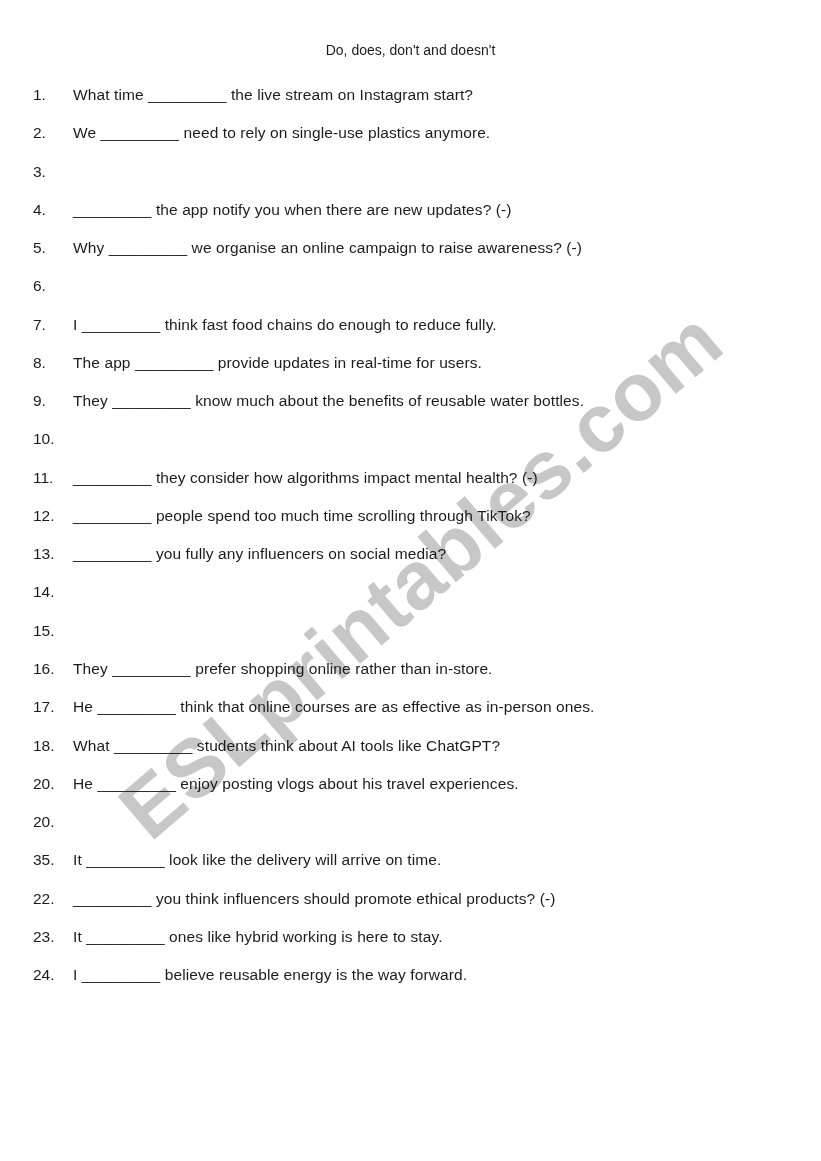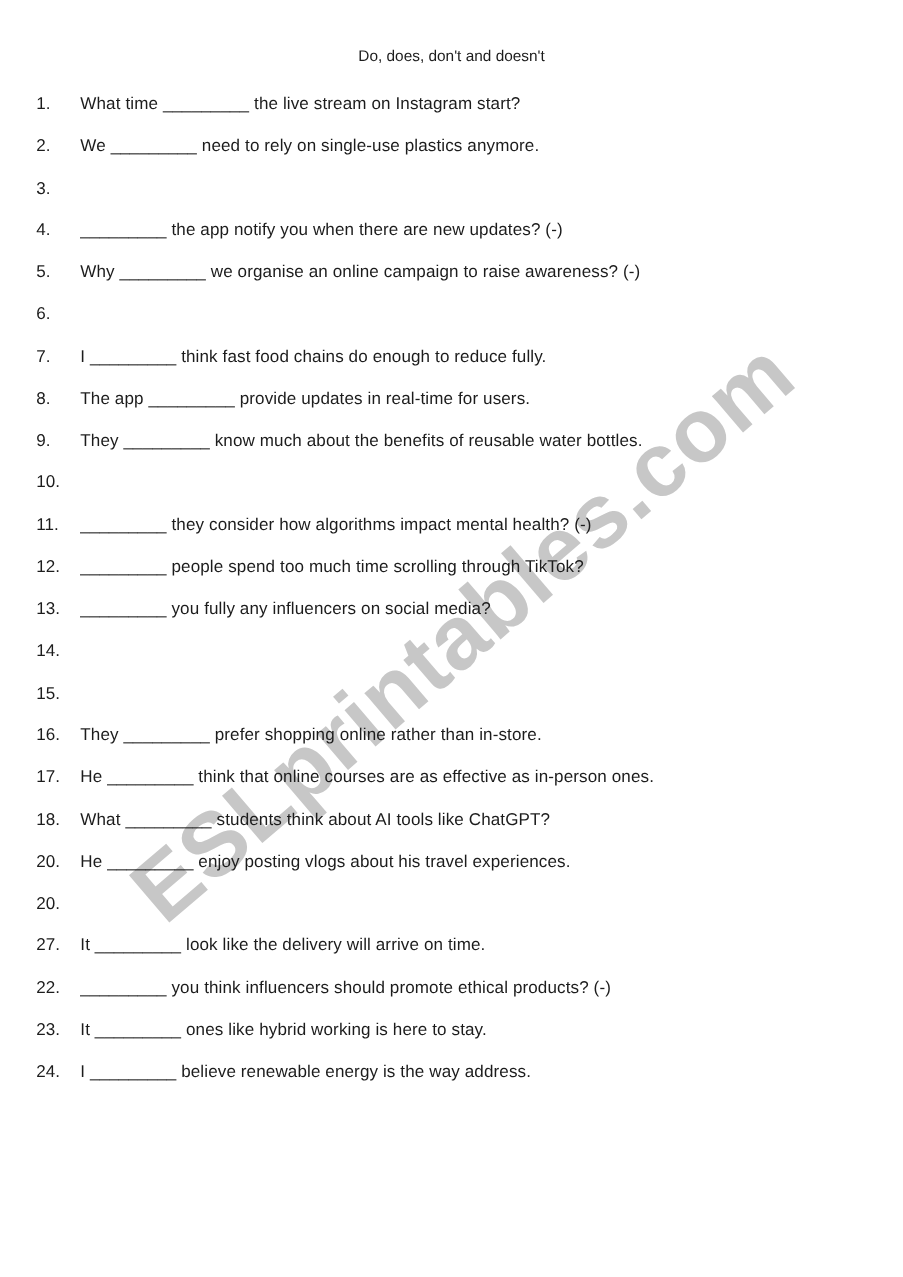--- a/index.html
+++ b/index.html
@@ -139,29 +139,29 @@
     <span class="text">What _________ students think about AI tools like ChatGPT?</span>
   </div>
       <div class="item">
     <span class="num">20.</span>
     <span class="text">He _________ enjoy posting vlogs about his travel experiences.</span>
   </div>
       <div class="item">
     <span class="num">20.</span>
   </div>
       <div class="item">
-    <span class="num">27.</span>
+    <span class="num">35.</span>
     <span class="text">It _________ look like the delivery will arrive on time.</span>
   </div>
       <div class="item">
     <span class="num">22.</span>
     <span class="text">_________ you think influencers should promote ethical products? (-)</span>
   </div>
       <div class="item">
     <span class="num">23.</span>
     <span class="text">It _________ ones like hybrid working is here to stay.</span>
   </div>
       <div class="item">
     <span class="num">24.</span>
-    <span class="text">I _________ believe renewable energy is the way address.</span>
+    <span class="text">I _________ believe reusable energy is the way forward.</span>
   </div>
     </div>
 </div>
 
 </body></html>

